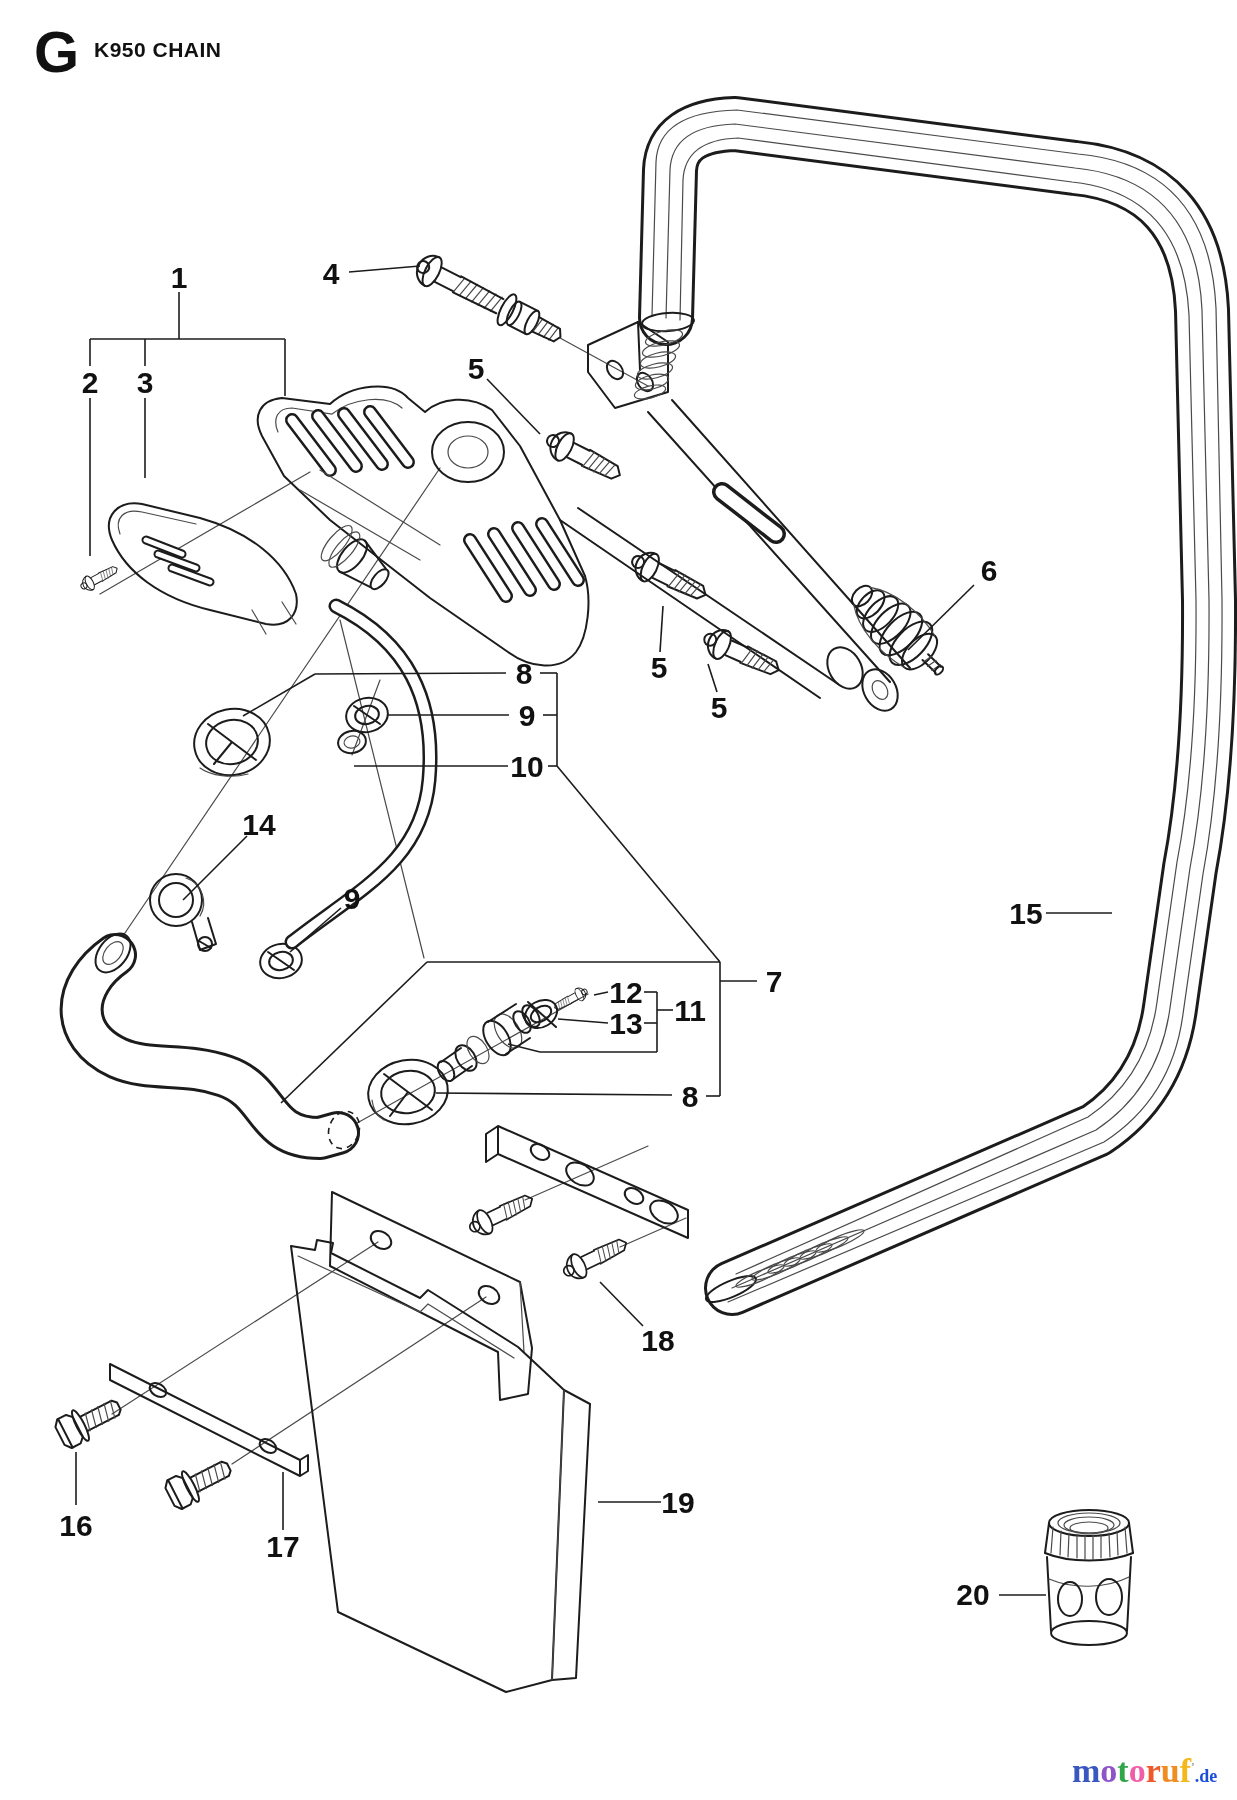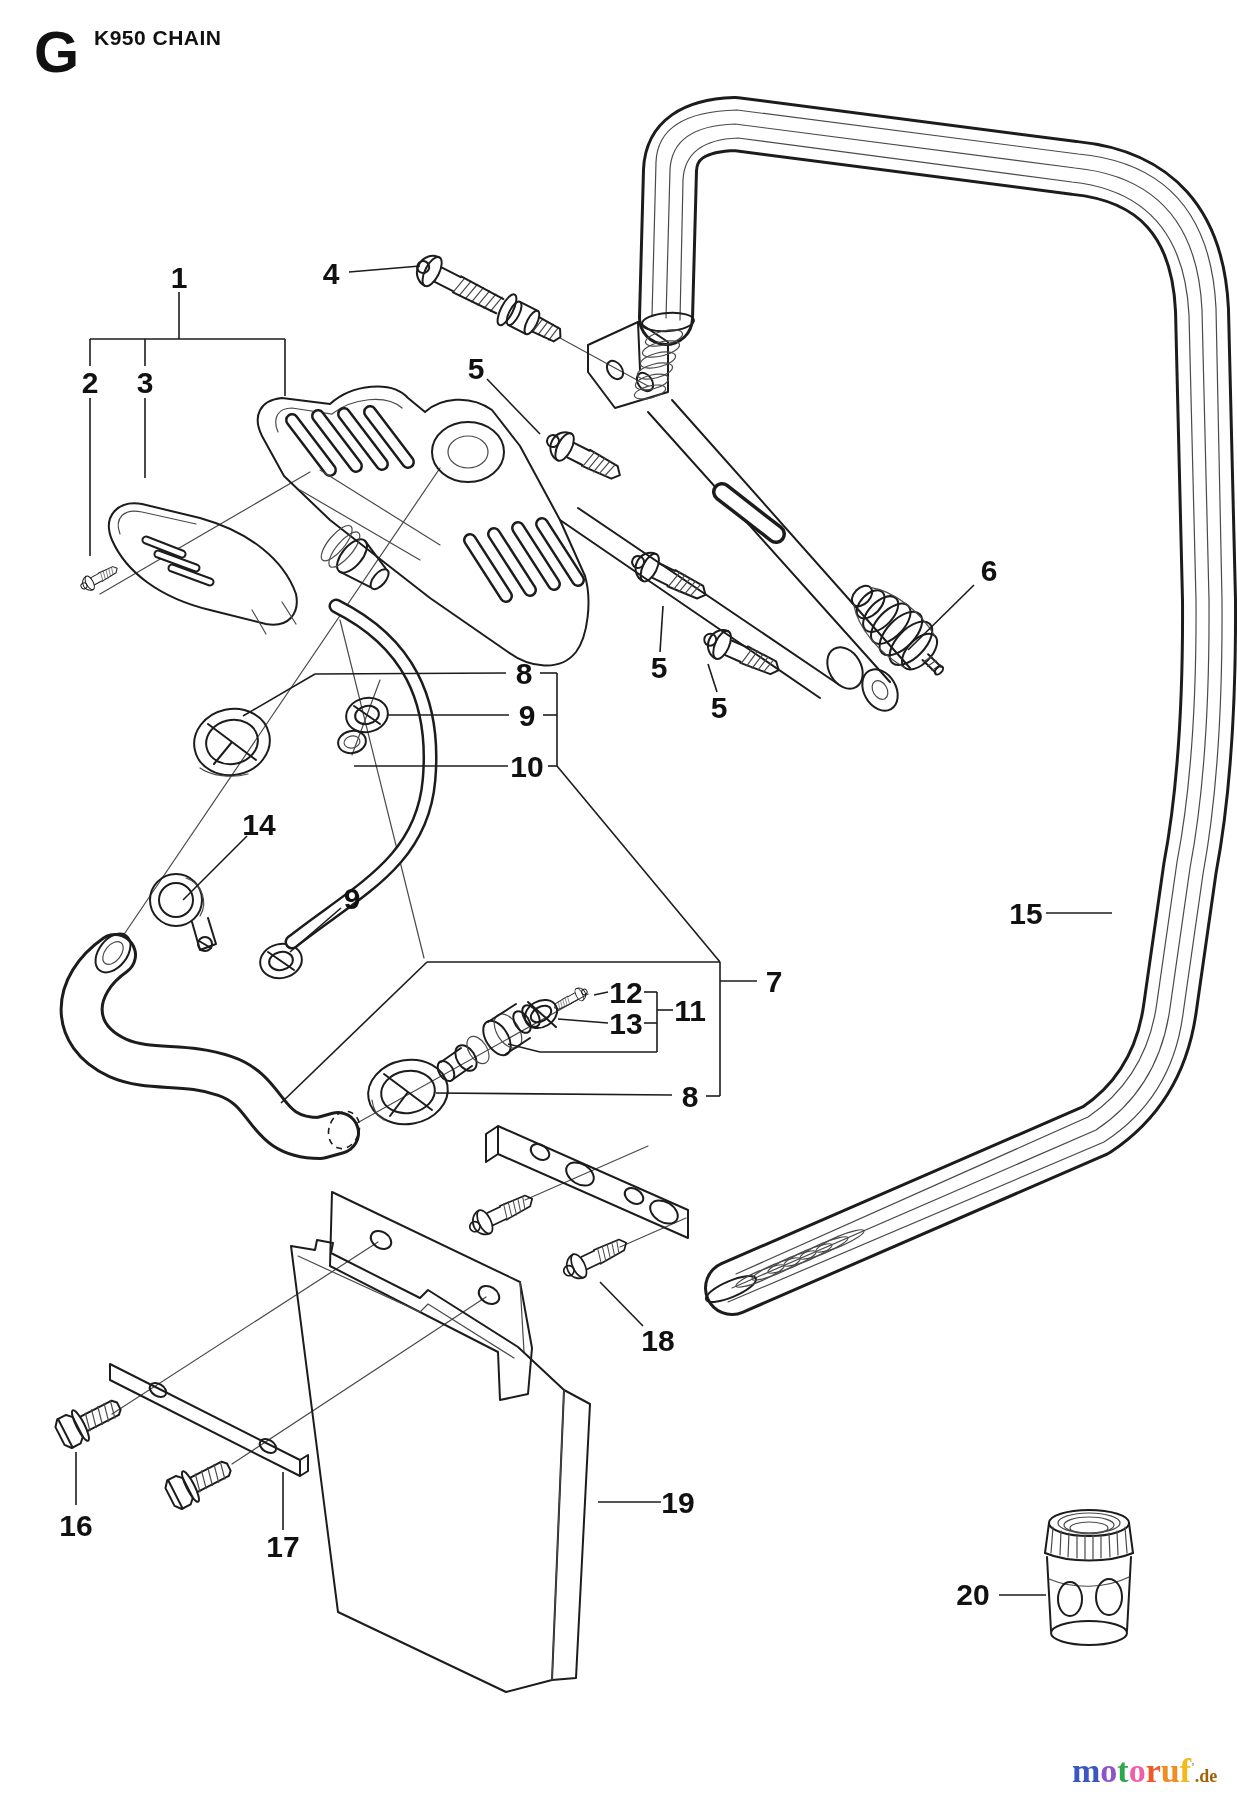--- a/index.html
+++ b/index.html
@@ -1,22 +1,22 @@
 <!DOCTYPE html>
 <html><head>
 <meta charset="utf-8">
 <style>
   html,body{margin:0;padding:0;background:#fff;}
   #page{position:relative;width:1237px;height:1800px;background:#fff;overflow:hidden;
         font-family:"Liberation Sans", sans-serif;}
   #hdr-letter{position:absolute;left:34px;top:18px;font-size:58px;font-weight:bold;color:#111;}
-  #hdr-title{position:absolute;left:94px;top:26px;font-size:21px;font-weight:bold;color:#111;letter-spacing:.5px;}
+  #hdr-title{position:absolute;left:94px;top:38px;font-size:21px;font-weight:bold;color:#111;letter-spacing:.5px;}
   #logo{position:absolute;left:1072px;top:1752px;font-family:"Liberation Serif", serif;
         font-weight:bold;font-size:34px;white-space:nowrap;}
-  #logo .suf{font-size:18px;color:#a16207;font-weight:bold;}
+  #logo .suf{font-size:18px;color:#1d4ed8;font-weight:bold;}
   #logo .reg{font-size:11px;color:#9a9a9a;vertical-align:super;}
   svg{position:absolute;left:0;top:0;}
   .ln{stroke:#1c1c1c;fill:none;stroke-width:2;stroke-linecap:round;stroke-linejoin:round;}
   .thin{stroke:#4a4a4a;fill:none;stroke-width:1.2;stroke-linecap:round;}
   .lead{stroke:#1c1c1c;fill:none;stroke-width:1.6;}
   .lbl{font:bold 30px "Liberation Sans",sans-serif;fill:#111;}
   .tubeB{stroke:#1c1c1c;fill:none;stroke-linecap:round;stroke-linejoin:round;}
   .tubeW{stroke:#ffffff;fill:none;stroke-linecap:round;stroke-linejoin:round;}
   .dash{stroke:#1c1c1c;fill:none;stroke-width:1.6;stroke-dasharray:6 5;}
 </style>

